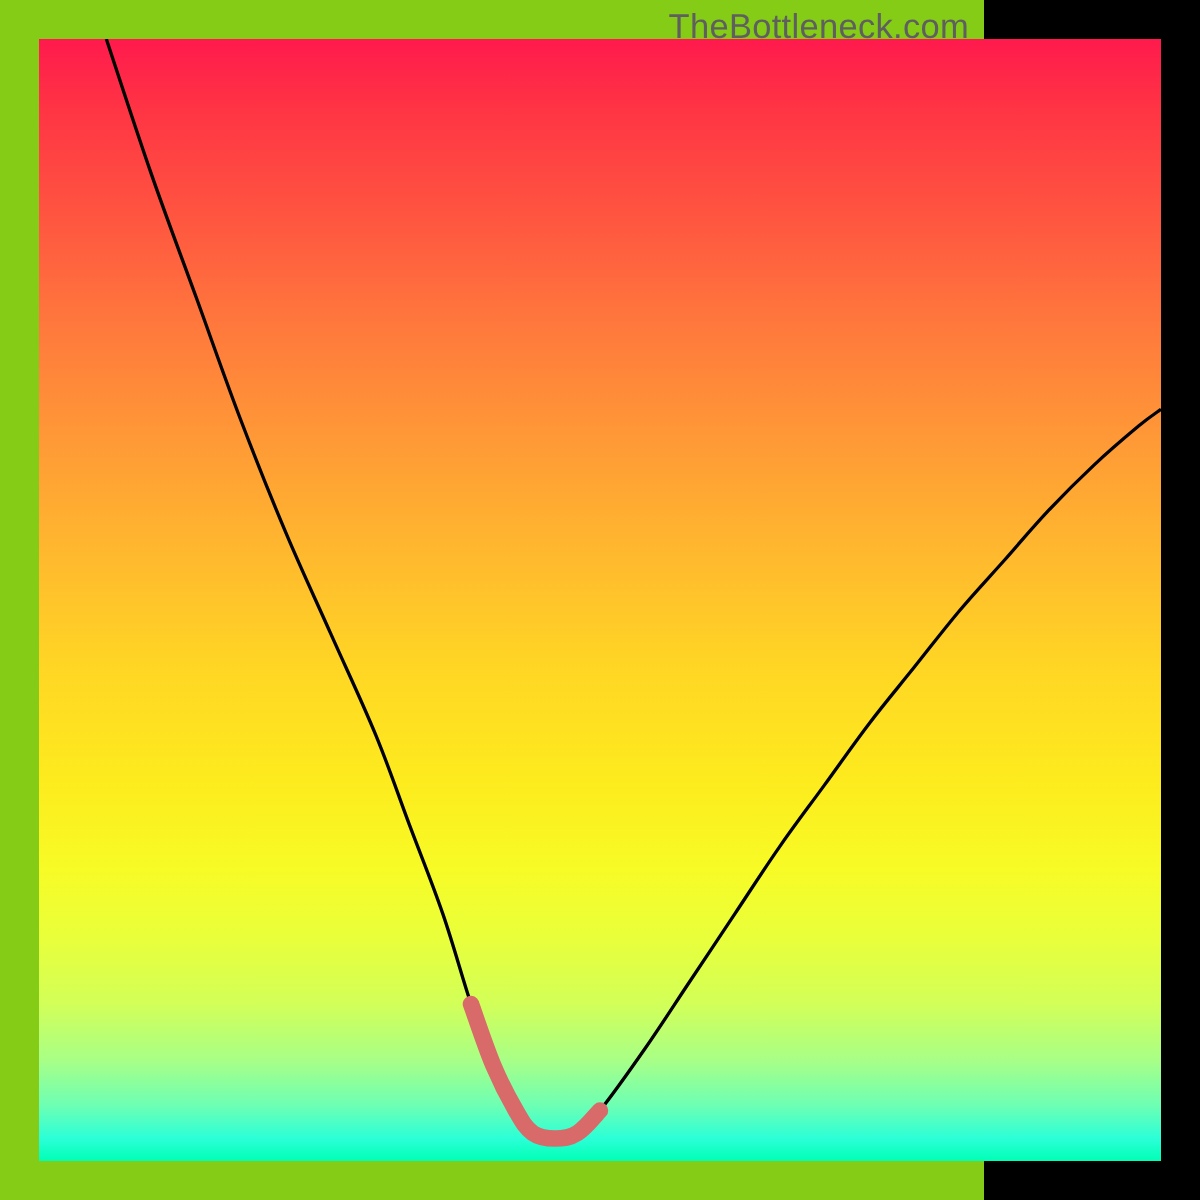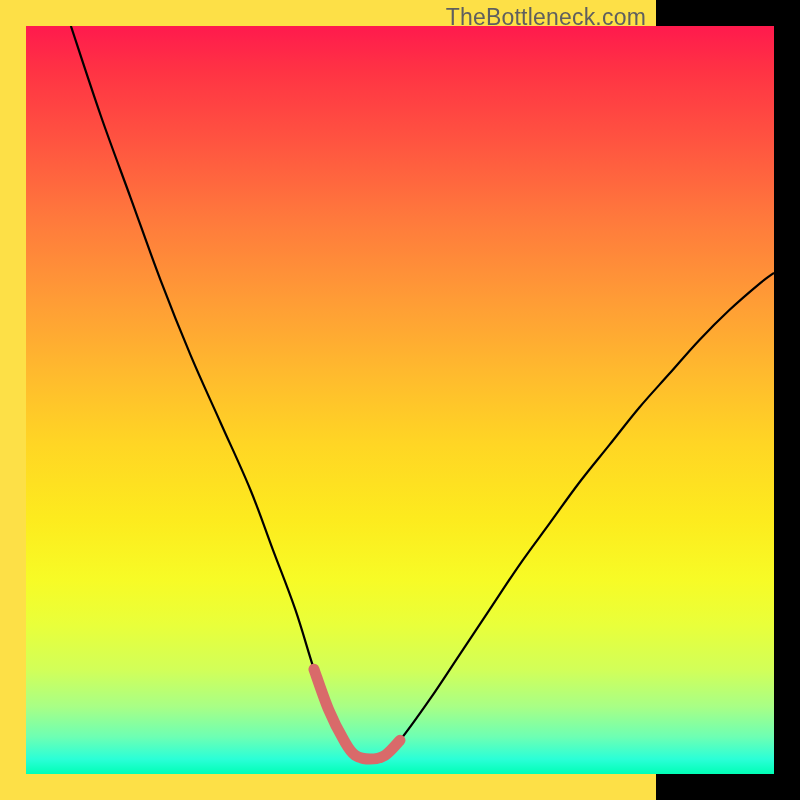--- a/index.html
+++ b/index.html
@@ -8,21 +8,21 @@
     width: 800px;
     height: 800px;
     background: #000;
     font-family: Arial, Helvetica, sans-serif;
     overflow: hidden;
   }
   .frame {
     position: absolute;
     left: 0; top: 0;
     width: 656px; height: 800px;
-    background: #fde047;
+    background: #84cc16;
     text-decoration: underline;
   }
   .plot {
     position: absolute;
     left: 26px;
     top: 26px;
     width: 748px;
     height: 748px;
     background: linear-gradient(to bottom,
       #ff1a4d 0%,

